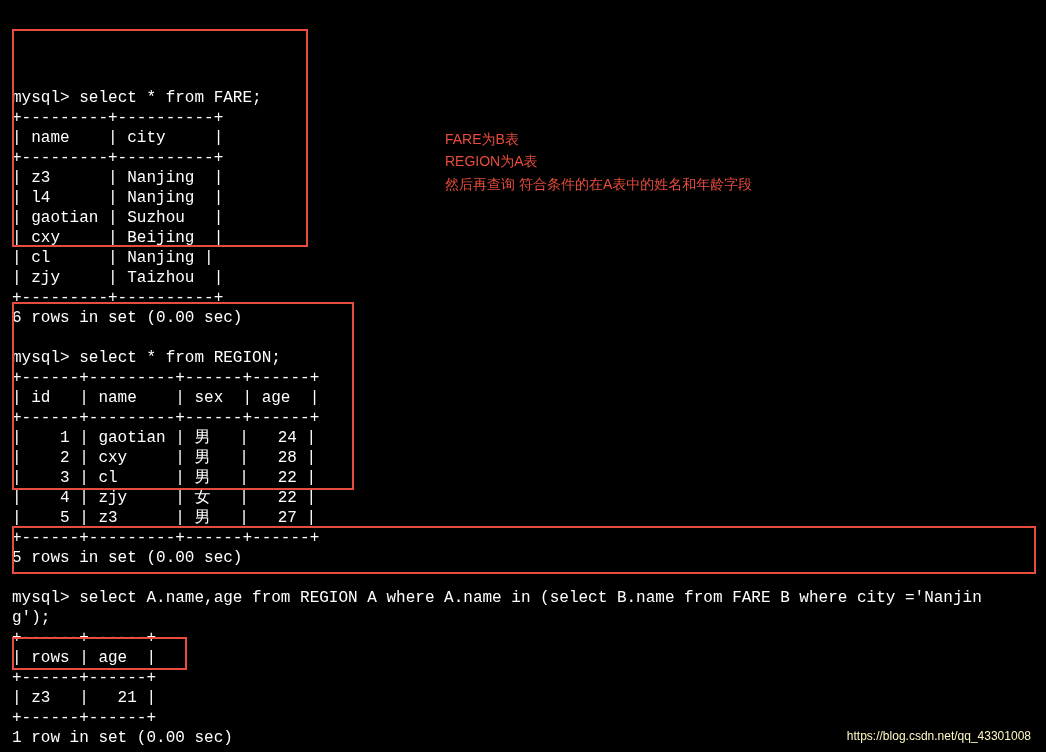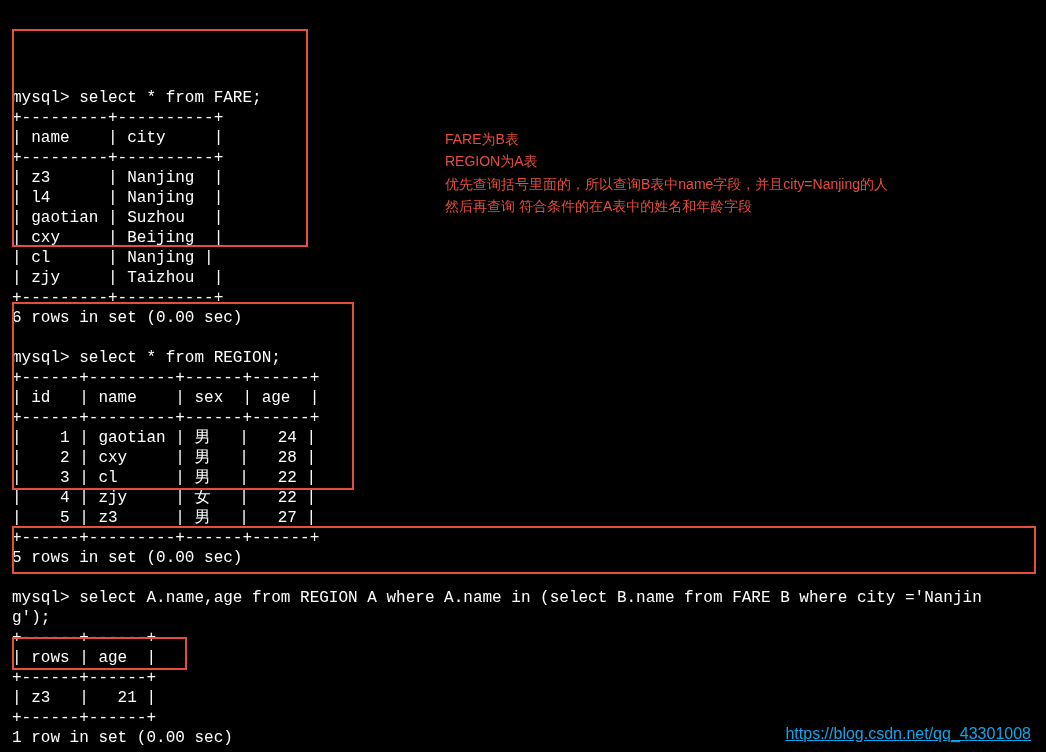--- a/index.html
+++ b/index.html
@@ -58,24 +58,23 @@
       font-family: 'Microsoft YaHei', sans-serif;
       font-size: 14px;
       line-height: 1.6;
       white-space: normal;
     }
     .anno1 { top: 128px; left: 445px; }
     .watermark {
       position: absolute;
       bottom: 8px;
       right: 15px;
-      color: #0ea5e9;
+      color: #fef9c3;
       font-family: Arial, sans-serif;
-      font-size: 16px;
-      text-decoration: underline;
+      font-size: 12px;
     }
   </style>
 </head>
 <body>
 
 
 
 <div class="terminal-content"><span>mysql&gt; </span><span>select * from FARE;</span>
 <span>+---------+----------+</span>
 <span>| name    | city     |</span>
@@ -113,20 +112,19 @@
 </div>
 
 <div class="red-box box1"></div>
 <div class="red-box box2"></div>
 <div class="red-box box3"></div>
 <div class="red-box box4"></div>
 
 <div class="annotation anno1">
   <div>FARE为B表</div>
   <div>REGION为A表</div>
-  <div>优先查询括号里面的，所以查询B表中name字段，并且city=Nanjing的人</div>
   <div>然后再查询 符合条件的在A表中的姓名和年龄字段</div>
 </div>
 
 <div class="watermark">https://blog.csdn.net/qq_43301008</div>
 
 
 
 
 </body></html>

